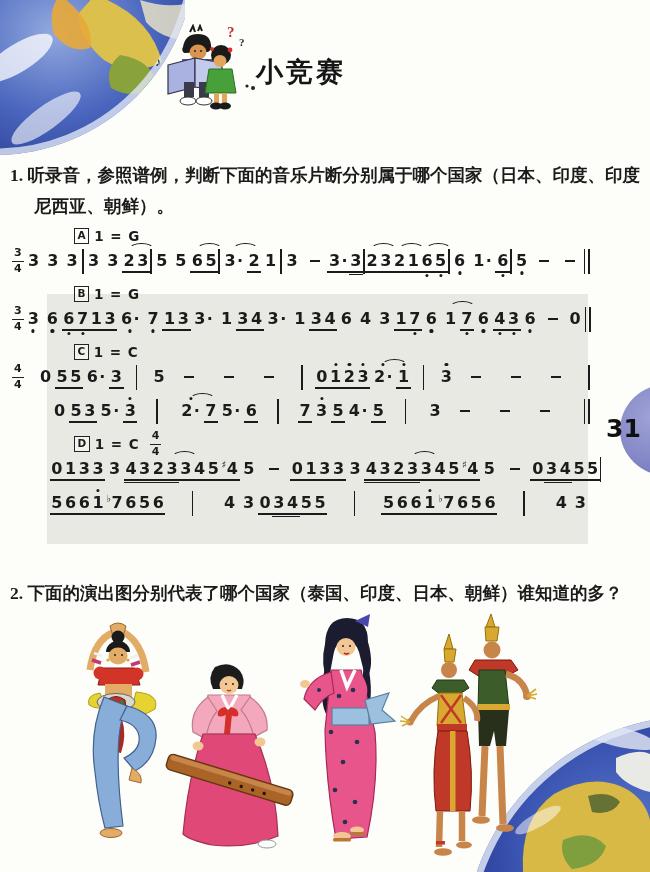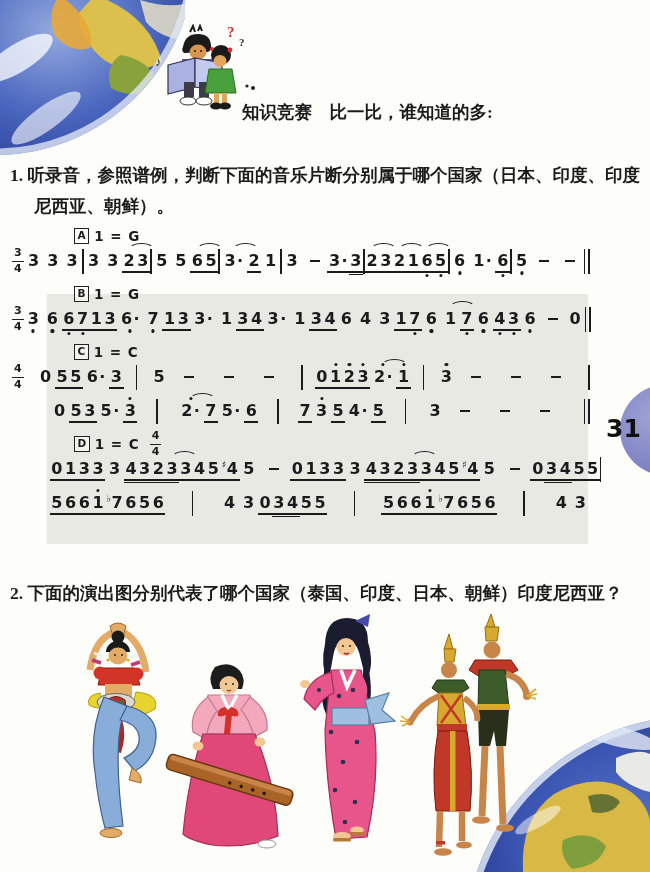--- a/index.html
+++ b/index.html
@@ -135,21 +135,21 @@
     <rect x="60" y="69" width="5" height="11" fill="#e2a55c"></rect>
     <rect x="68" y="69" width="5" height="11" fill="#e2a55c"></rect>
     <ellipse cx="62" cy="82" rx="6" ry="3.5" fill="#1a1a1a"></ellipse>
     <ellipse cx="71" cy="82" rx="6" ry="3.5" fill="#1a1a1a"></ellipse>
     <text x="73" y="13" font-size="15" font-weight="bold" fill="#c03030">?</text>
     <text x="85" y="22" font-size="11" font-weight="bold" fill="#222">?</text>
     <circle cx="93" cy="62" r="1.6" fill="#222"></circle>
       <circle cx="99" cy="64" r="2" fill="#222"></circle>
   </svg>
 
-  <div class="subtitle">知识竞赛　比一比，谁知道的多:</div>
+  <div class="title">小竞赛</div>
 
   <div class="question q1"><span>1.</span> <span>听录音，参照谱例，判断下面的音乐片断分别属于哪个国家（日本、印度、印度尼西亚、朝鲜）。</span></div>
 
   <div class="music-panel"></div>
   <div class="music" id="music">
       <div class="msection sec-A">
         <div class="mhead">
           <span class="boxed">A</span>
           <span class="keytext">1 = G</span>
         </div>
@@ -465,21 +465,21 @@
           </span>
           <span class="bar"></span>
           <span class="measure">
             <span class="note"><span class="num">4</span></span>
             <span class="note"><span class="num">3</span></span>
           </span>
         </div>
       </div>
     </div>
 
-  <div class="question q2"><span>2.</span> <span>下面的演出图分别代表了哪个国家（泰国、印度、日本、朝鲜）印度尼西亚？</span></div>
+  <div class="question q2"><span>2.</span> <span>下面的演出图分别代表了哪个国家（泰国、印度、日本、朝鲜）谁知道的多？</span></div>
 
   <svg class="fig" style="left:52px;top:622px" width="135" height="230" viewBox="0 0 135 230">
     <path d="M38 48 Q42 18 62 10" stroke="#e2ab66" stroke-width="7" fill="none"></path>
     <path d="M94 50 Q90 20 71 10" stroke="#e2ab66" stroke-width="7" fill="none"></path>
     <path d="M58 4 q8-6 16 0 l-4 14 h-8 Z" fill="#e2ab66" stroke="#9c6a30" stroke-width="1"></path>
     <path d="M40 38 l9 3 M88 40 l-9 3" stroke="#c23a78" stroke-width="3.5"></path>
     <path d="M42 31 l8 3 M86 33 l-8 3" stroke="#f0f0f0" stroke-width="2.5"></path>
     <circle cx="66" cy="15" r="6.5" fill="#1a1a1a"></circle>
     <path d="M54 30 a12 11 0 0 1 24 0 Z" fill="#1a1a1a"></path>
     <ellipse cx="66" cy="34" rx="9.5" ry="8.5" fill="#e2ab66"></ellipse>

